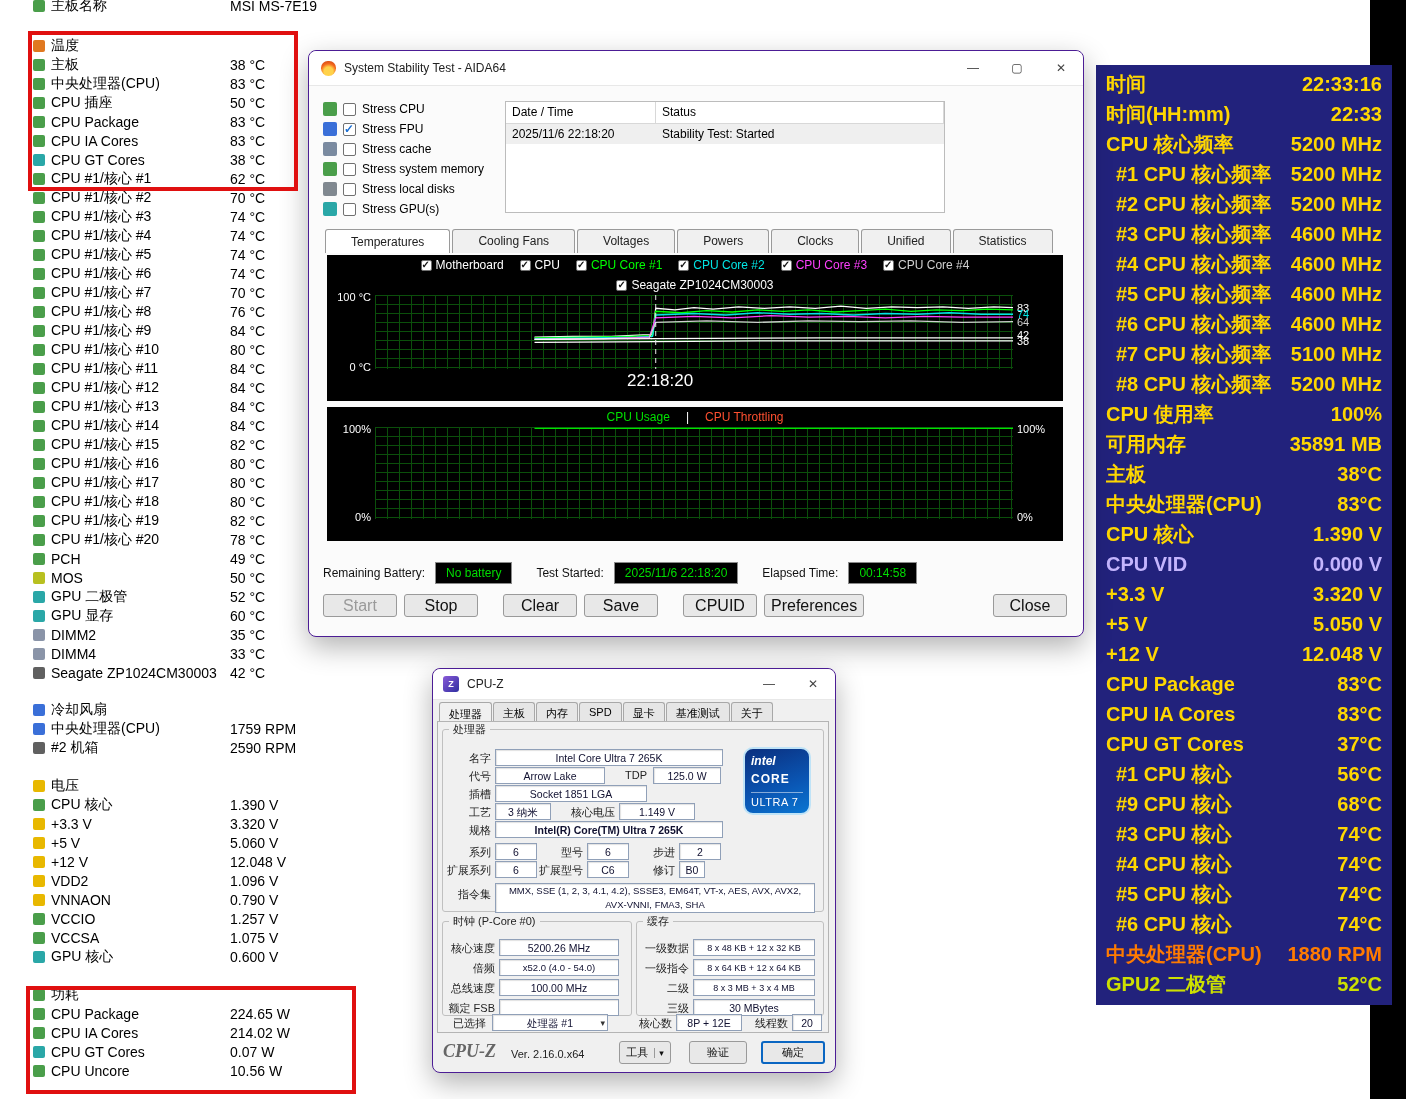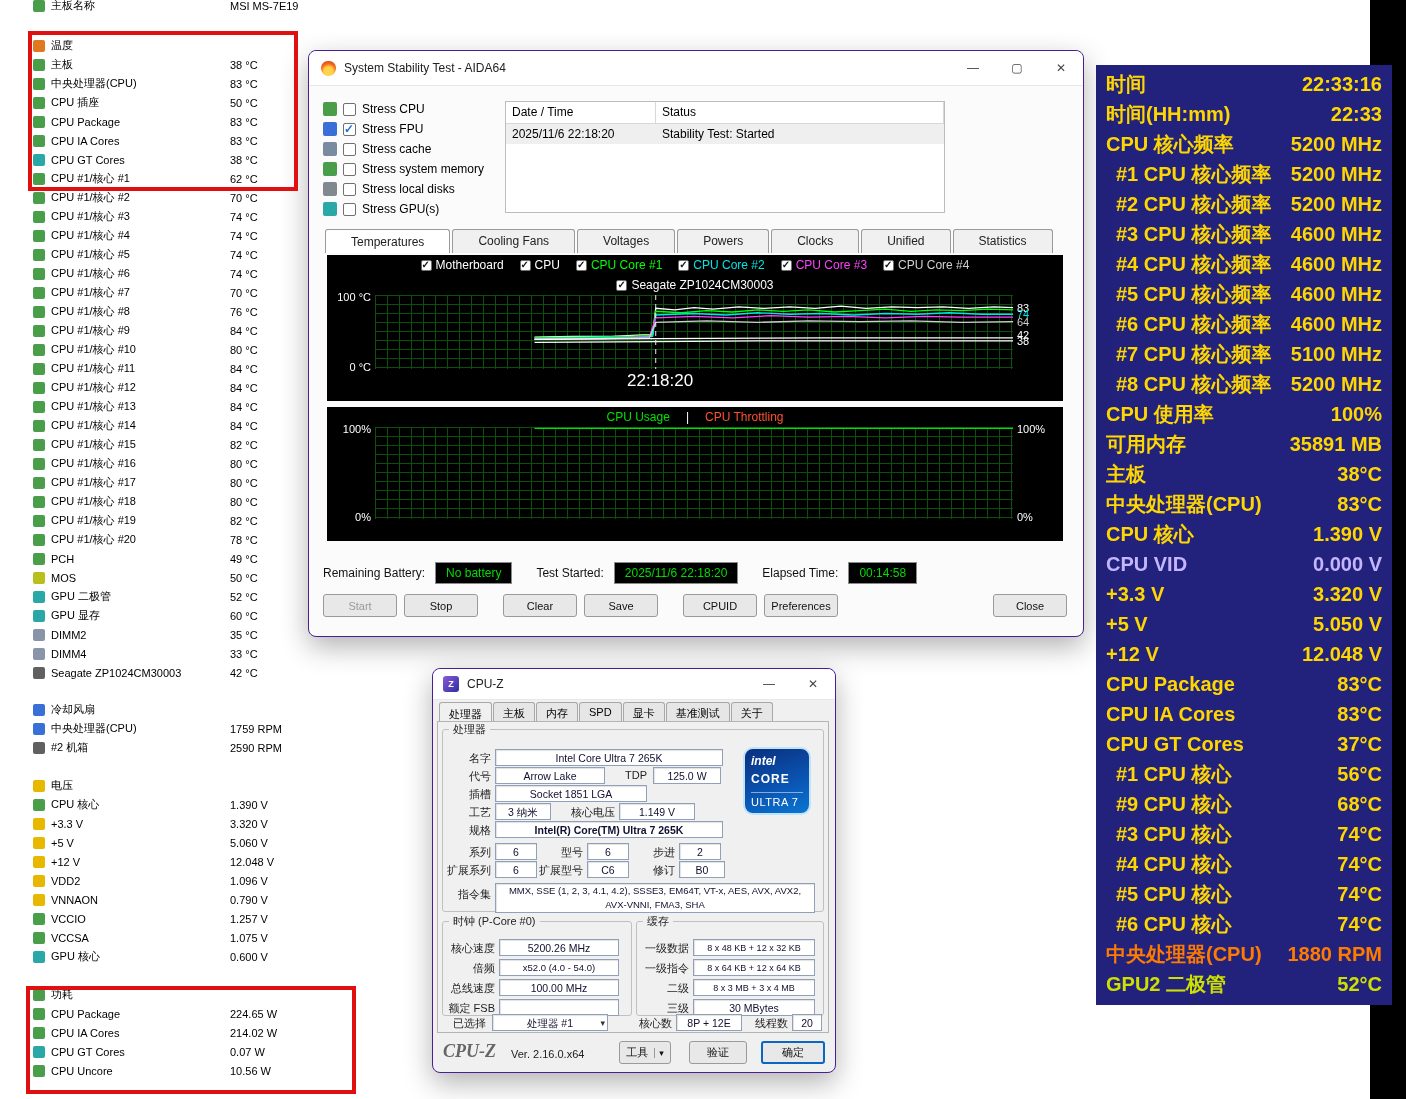--- a/index.html
+++ b/index.html
@@ -1,20 +1,20 @@
 <!DOCTYPE html>
 <html><head>
 <meta charset="utf-8">
 <style>
   html,body{margin:0;padding:0;width:1406px;height:1099px;overflow:hidden;background:#ffffff;
     font-family:"Liberation Sans",sans-serif;}
   #stage{position:relative;width:1406px;height:1099px;background:#fff;}
 
   
-  #left-panel{position:absolute;left:28px;top:0;width:330px;height:965px;font-size:11px;color:#000;}
+  #left-panel{position:absolute;left:28px;top:0;width:330px;height:965px;font-size:14px;color:#000;}
   .sensor-section{position:absolute;left:0;width:330px;}
   .sec-0{top:36px}.sec-1{top:700px}.sec-2{top:776px}.sec-3{top:985px}
   .sensor-row,.sensor-header{height:19px;display:flex;align-items:center;position:relative;white-space:nowrap;}
   .top-row{position:absolute;top:-4px;left:0;width:330px;}
   .sicon{width:12px;height:12px;margin:0 6px 0 5px;border-radius:2px;flex:0 0 12px;
     background-image:linear-gradient(to bottom,transparent 3px,rgba(255,255,255,.9) 3px,rgba(255,255,255,.9) 4px,transparent 4px,transparent 7px,rgba(255,255,255,.9) 7px,rgba(255,255,255,.9) 8px,transparent 8px);}
   .svalue{position:absolute;left:202px;}
   .sensor-header .slabel{color:#000;}
 
   
@@ -83,21 +83,21 @@
                      repeating-linear-gradient(to bottom,#0b4f0b 0,#0b4f0b 1px,transparent 1px,transparent 9px);}
   .plot svg{position:absolute;inset:0;width:100%;height:100%;}
   .gval{position:absolute;left:4px;font-size:11px;line-height:11px;}
   .xrow{position:relative;height:18px;}
   .time-label{position:absolute;left:300px;top:2px;font-size:17px;color:#fff;}
 
   #stab-footer{position:absolute;left:0;top:511px;width:100%;display:flex;align-items:center;font-size:12px;color:#111;padding-left:14px;box-sizing:border-box;}
   .fbox{background:#000;color:#00dd00;border:1px solid #8a8a8a;padding:3px 10px;font-size:12px;margin-left:10px;white-space:nowrap;}
   .flabel.ml1{margin-left:24px;}
   #stab-buttons{position:absolute;left:0;top:543px;width:100%;display:flex;align-items:center;padding-right:16px;box-sizing:border-box;}
-  .wbtn{height:23px;min-width:74px;font-size:11px;background:#e8e8e8;border:1px solid #9a9a9a;border-radius:3px;color:#111;font-family:"Liberation Sans",sans-serif;}
+  .wbtn{height:23px;min-width:74px;font-size:16px;background:#e8e8e8;border:1px solid #9a9a9a;border-radius:3px;color:#111;font-family:"Liberation Sans",sans-serif;}
   .wbtn.disabled{color:#9a9a9a;}
   #close-btn{margin-left:auto;}
 
   
   #cpuz-window{left:432px;top:668px;width:402px;height:403px;background:#f0f0f0;z-index:11;}
   #cpuz-window .titlebar{height:30px;background:#fff;}
   .cpuz-icon{width:16px;height:16px;margin-left:10px;border-radius:3px;background:linear-gradient(135deg,#8a5ad8,#2e2ea0);
     color:#fff;font-size:9px;font-weight:bold;display:flex;align-items:center;justify-content:center;}
   #cpuz-tabs{position:absolute;left:6px;top:33px;display:flex;}
   .ztab{padding:3px 9px;font-size:11px;background:#e6e6e6;border:1px solid #a8a8a8;border-bottom:none;border-radius:3px 3px 0 0;margin-right:1px;}
@@ -630,21 +630,21 @@
         <span class="cz-box" style="left:52px;top:106px;width:42px">6</span>
         <span class="cz-lbl" style="left:98px;top:108px;width:42px">型号</span>
         <span class="cz-box" style="left:144px;top:106px;width:42px">6</span>
         <span class="cz-lbl" style="left:190px;top:108px;width:42px">步进</span>
         <span class="cz-box" style="left:236px;top:106px;width:42px">2</span>
         <span class="cz-lbl" style="left:2px;top:126px;width:46px">扩展系列</span>
         <span class="cz-box" style="left:52px;top:124px;width:42px">6</span>
         <span class="cz-lbl" style="left:92px;top:126px;width:48px">扩展型号</span>
         <span class="cz-box" style="left:144px;top:124px;width:42px">C6</span>
         <span class="cz-lbl" style="left:190px;top:126px;width:42px">修订</span>
-        <span class="cz-box" style="left:236px;top:124px;width:46px">B0</span>
+        <span class="cz-box" style="left:236px;top:124px;width:26px">B0</span>
         <span class="cz-lbl" style="left:2px;top:150px;width:46px">指令集</span>
         <span class="cz-box multi" style="left:52px;top:146px;width:320px">MMX, SSE (1, 2, 3, 4.1, 4.2), SSSE3, EM64T, VT-x, AES, AVX, AVX2, AVX-VNNI, FMA3, SHA</span>
       </fieldset>
 
       <fieldset id="fs-clock">
         <legend>时钟 (P-Core #0)</legend>
         <span class="cz-lbl" style="left:0;top:12px;width:52px">核心速度</span>
         <span class="cz-box" style="left:56px;top:10px;width:120px">5200.26 MHz</span>
         <span class="cz-lbl" style="left:0;top:32px;width:52px">倍频</span>
         <span class="cz-box" style="left:56px;top:30px;width:120px;font-size:9.5px">x52.0 (4.0 - 54.0)</span>

